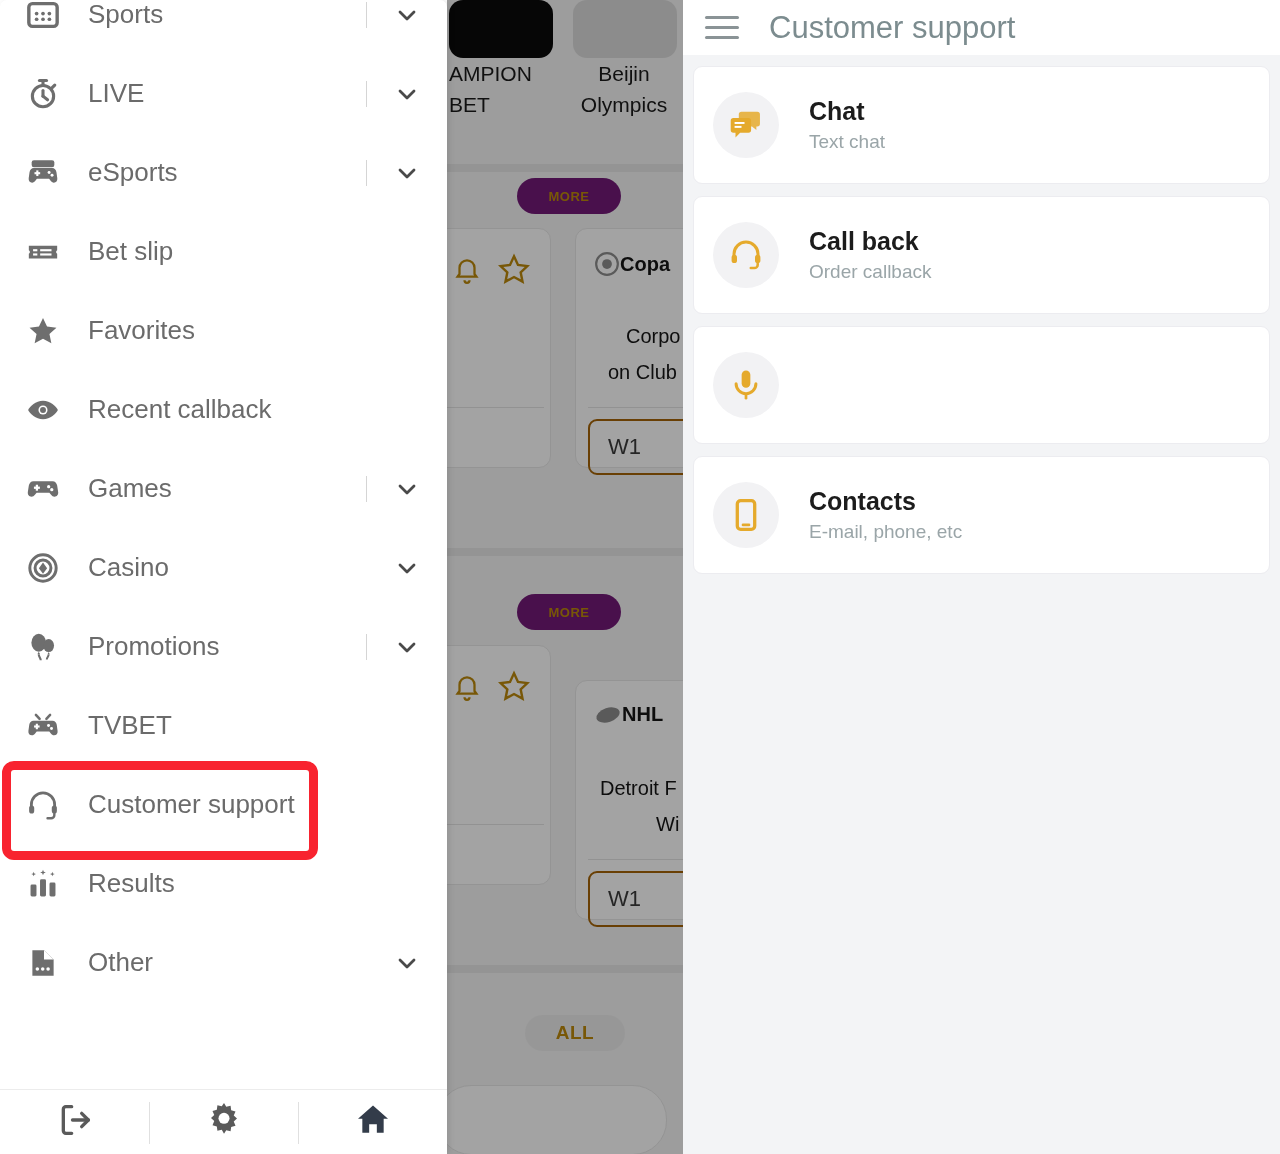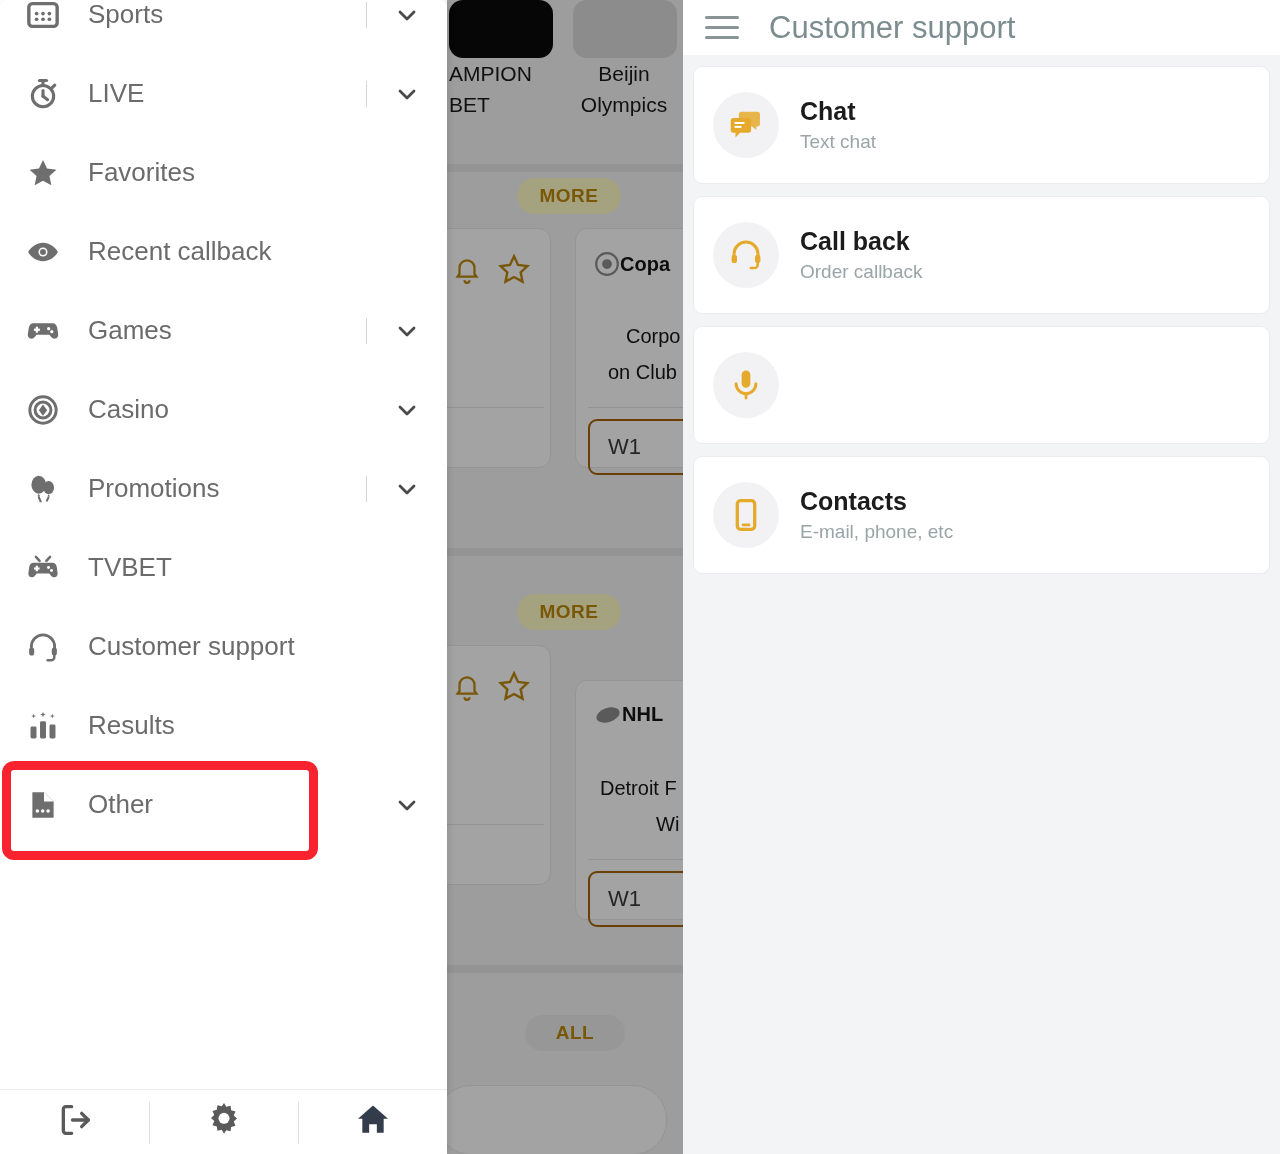--- a/index.html
+++ b/index.html
@@ -42,23 +42,23 @@
     text-align: center; font-size: 21px; line-height: 31px;
     color: #1a1a1a; white-space: nowrap;
   }
   .bg-ban-txt.a { text-align: left; padding-left: 2px; }
 
   .bg-sep {
     position: absolute; left: 0; width: 236px; height: 8px; background: #e4e4e4;
   }
   .bg-more {
     position: absolute; width: 104px; height: 36px;
-    background: #fef9c3; border-radius: 18px;
+    background: #701a75; border-radius: 18px;
     display: flex; align-items: center; justify-content: center;
-    font-size: 19px; font-weight: bold; color: #b8860b; letter-spacing: .5px;
+    font-size: 13px; font-weight: bold; color: #b8860b; letter-spacing: .5px;
   }
   .bg-card {
     position: absolute; background: #fafafa;
     border: 1px solid #e4e4e4; border-radius: 12px;
   }
   .bg-ic-row { position: absolute; display: flex; gap: 16px; align-items: center; }
   .bg-team {
     position: absolute; font-size: 20px; line-height: 30px;
     color: #141414; white-space: nowrap;
   }
@@ -167,20 +167,21 @@
   }
   .sup-body { padding: 11px 10px 0 10px; }
   .sup-card {
     background: #ffffff;
     border: 1px solid #ececf0;
     border-radius: 9px;
     height: 118px;
     margin-bottom: 12px;
     display: flex; align-items: center;
     padding-left: 19px;
+    gap: 9px;
   }
   .sup-badge {
     width: 66px; height: 66px; border-radius: 50%;
     background: #f2f2f4;
     display: flex; align-items: center; justify-content: center;
     flex: none;
     color: #e5aa2c;
   }
   .sup-text { margin-left: 21px; }
   .sup-name {
@@ -324,21 +325,54 @@
         <span class="mi-right">
           <span class="mi-divider"></span>
           <span class="mi-chev">
             <svg width="28" height="28" viewBox="0 0 24 24" fill="none" stroke="#4a4a4a" stroke-width="2.4" stroke-linecap="round" stroke-linejoin="round">
                 <polyline points="6,9.5 12,15.5 18,9.5"></polyline>
               </svg>
           </span>
         </span>
       </div>
 
-
+      <div class="menu-item">
+        <span class="mi-icon">
+          <svg width="34" height="34" viewBox="0 0 24 24" fill="#6e6e6e">
+            <path d="M5.5 8.5h13c1.6 0 2.7 1.3 3 2.9l.6 4.3c.25 1.8-.9 3.1-2.4 3.1-1 0-1.7-.55-2.3-1.3l-1.1-1.4H7.7l-1.1 1.4c-.6.75-1.3 1.3-2.3 1.3-1.5 0-2.65-1.3-2.4-3.1l.6-4.3c.3-1.6 1.4-2.9 3-2.9z"></path>
+            <rect x="4" y="3" width="16" height="5" rx="1.6"></rect>
+            <rect x="6" y="11.4" width="4" height="1.5" fill="#fff"></rect>
+            <rect x="7.25" y="10.15" width="1.5" height="4" fill="#fff"></rect>
+            <circle cx="16.3" cy="11.6" r="1.05" fill="#fff"></circle>
+            <circle cx="18.4" cy="13.6" r="1.05" fill="#fff"></circle>
+          </svg>
+        </span>
+        <span class="mi-label">eSports</span>
+        <span class="mi-right">
+          <span class="mi-divider"></span>
+          <span class="mi-chev">
+            <svg width="28" height="28" viewBox="0 0 24 24" fill="none" stroke="#4a4a4a" stroke-width="2.4" stroke-linecap="round" stroke-linejoin="round">
+                <polyline points="6,9.5 12,15.5 18,9.5"></polyline>
+              </svg>
+          </span>
+        </span>
+      </div>
+
+      <div class="menu-item">
+        <span class="mi-icon">
+          <svg width="34" height="34" viewBox="0 0 24 24" fill="#6e6e6e">
+            <path d="M2 7.5h20v3.2a1.5 1.5 0 0 0 0 2.6v3.2H2v-3.2a1.5 1.5 0 0 0 0-2.6z"></path>
+            <rect x="5" y="10" width="3" height="1.5" fill="#fff"></rect>
+            <rect x="5" y="13" width="3" height="1.5" fill="#fff"></rect>
+            <rect x="10" y="10" width="8" height="1.5" fill="#fff"></rect>
+            <rect x="10" y="13" width="8" height="1.5" fill="#fff"></rect>
+          </svg>
+        </span>
+        <span class="mi-label">Bet slip</span>
+      </div>
 
       <div class="menu-item">
         <span class="mi-icon">
           <svg width="34" height="34" viewBox="0 0 24 24" fill="#6e6e6e">
             <path d="M12 2.8l2.85 6.1 6.65.75-4.95 4.5 1.35 6.55L12 17.4l-5.9 3.3 1.35-6.55L2.5 9.65l6.65-.75z"></path>
           </svg>
         </span>
         <span class="mi-label">Favorites</span>
       </div>
 

